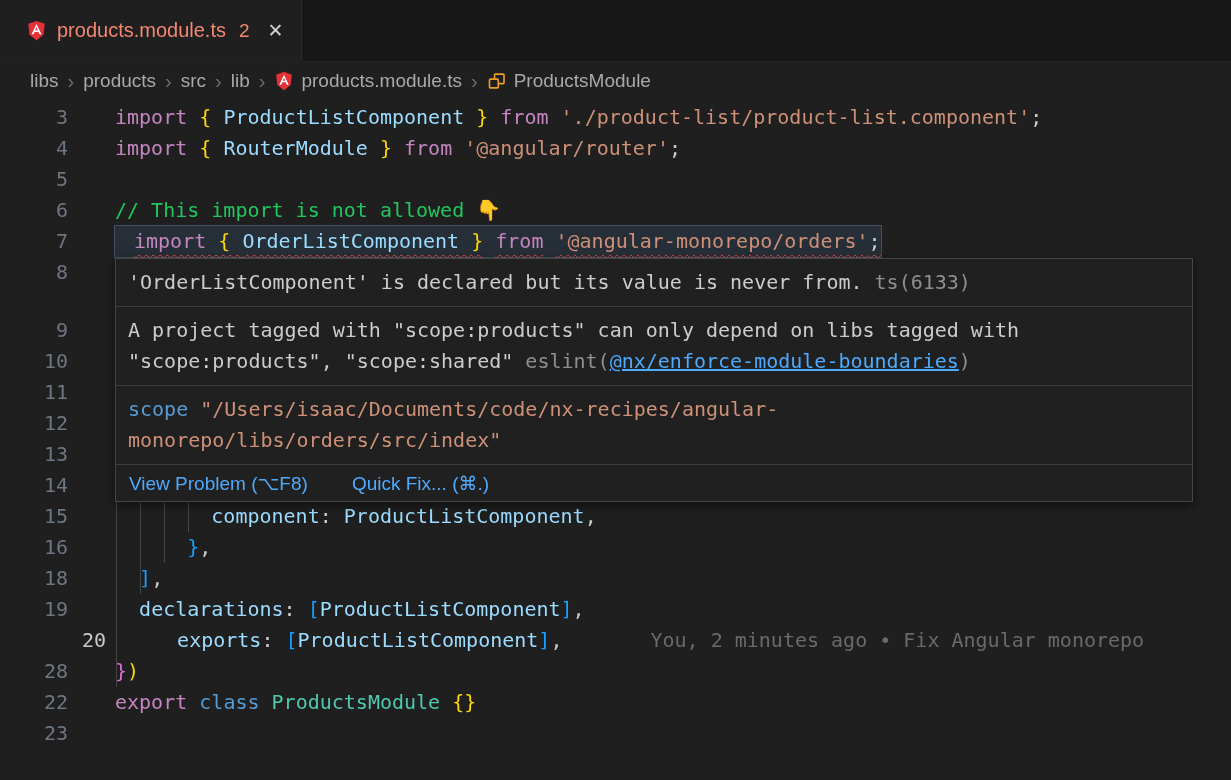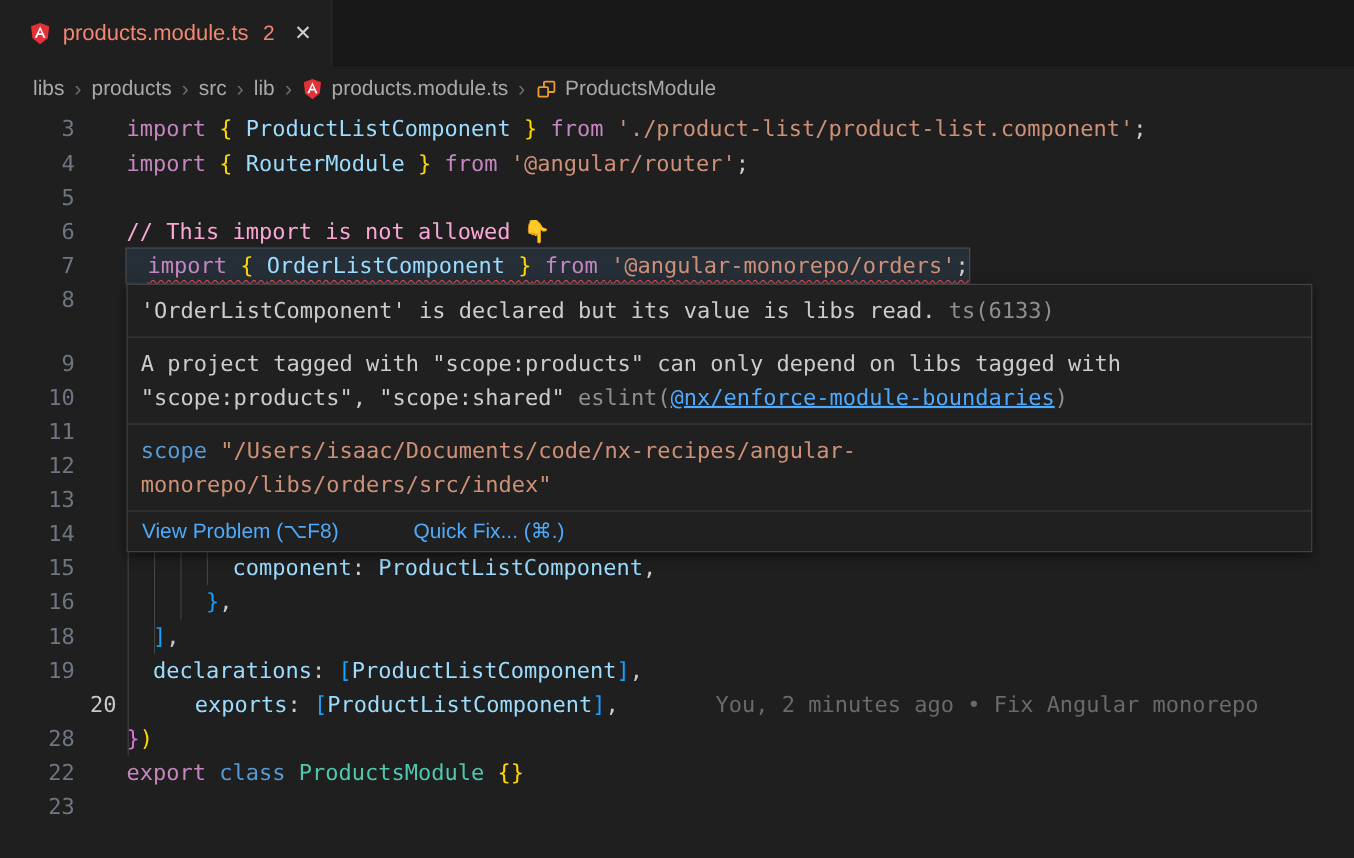--- a/index.html
+++ b/index.html
@@ -34,21 +34,21 @@
   .ln.active { color:#c8c8c8;margin-left:38px; }
   .lc { margin-left:47px; white-space:pre; }
   .blame { color:#6a6a6a; margin-left:88px; white-space:pre; }
 
   
   .c-kw   { color:#c586c0; }
   .c-kwb  { color:#569cd6; }
   .c-type { color:#4ec9b0; }
   .c-var  { color:#9cdcfe; }
   .c-str  { color:#ce9178; }
-  .c-cmt  { color:#f9a8d4; }
+  .c-cmt  { color:#22c55e; }
   .c-pun  { color:#cccccc; }
   .c-b1   { color:#ffd700; }
   .c-b2   { color:#da70d6; }
   .c-b3   { color:#179fff; }
   .c-emoji{ color:#fbc02d; font-family:"DejaVu Sans",sans-serif; }
   .c-plain{ color:#cccccc; }
   .c-dim  { color:#8f8f8f; }
   .c-link { color:#4daafc; text-decoration:underline; cursor:pointer; }
 
   .error-range { background:rgba(56,87,119,0.28); outline:1px solid rgba(110,130,150,0.5);
@@ -61,21 +61,21 @@
   #g1 { left:140px; top:401px; height:93px; }
   #g2 { left:164px; top:401px; height:62px; }
   #g3 { left:188px; top:401px; height:31px; }
 
   
   .hover-popup { position:absolute; left:115px; top:158px; width:1078px;
                  background:#202020; border:1px solid #454545; z-index:10;
                  box-shadow:0 3px 10px rgba(0,0,0,0.55); }
   .hover-section { padding:8px 12px; border-bottom:1px solid #3c3c3c; }
   .hover-row { line-height:31px; white-space:pre-wrap; }
-  .hover-actions { height:36px; display:flex; align-items:center; gap:68px; padding:0 13px;
+  .hover-actions { height:36px; display:flex; align-items:center; gap:44px; padding:0 13px;
                    font-family:"Liberation Sans","DejaVu Sans",sans-serif; font-size:19px; }
   .hover-actions a { color:#4daafc; cursor:pointer; text-decoration:none; }
 </style>
 </head>
 <body>
 
 <div class="app">
 
   <div class="tabbar">
     <div class="tab">
@@ -215,21 +215,21 @@
       </div>
 
     <div class="guide" id="g0"></div>
     <div class="guide" id="g1"></div>
     <div class="guide" id="g2"></div>
     <div class="guide" id="g3"></div>
 
     <div class="hover-popup">
       <div id="hover-sections">
           <div class="hover-section">
-            <div class="hover-row"><span class="c-plain">'OrderListComponent' is declared but its value is libs read. </span><span class="c-dim">ts(6133)</span></div>
+            <div class="hover-row"><span class="c-plain">'OrderListComponent' is declared but its value is never from. </span><span class="c-dim">ts(6133)</span></div>
           </div>
           <div class="hover-section">
             <div class="hover-row"><span class="c-plain">A project tagged with "scope:products" can only depend on libs tagged with</span></div>
             <div class="hover-row"><span class="c-plain">"scope:products", "scope:shared" </span><span class="c-dim">eslint(</span><a class="c-link">@nx/enforce-module-boundaries</a><span class="c-dim">)</span></div>
           </div>
           <div class="hover-section">
             <div class="hover-row"><span class="c-kwb">scope </span><span class="c-str">"/Users/isaac/Documents/code/nx-recipes/angular-</span></div>
             <div class="hover-row"><span class="c-str">monorepo/libs/orders/src/index"</span></div>
           </div>
         </div>

